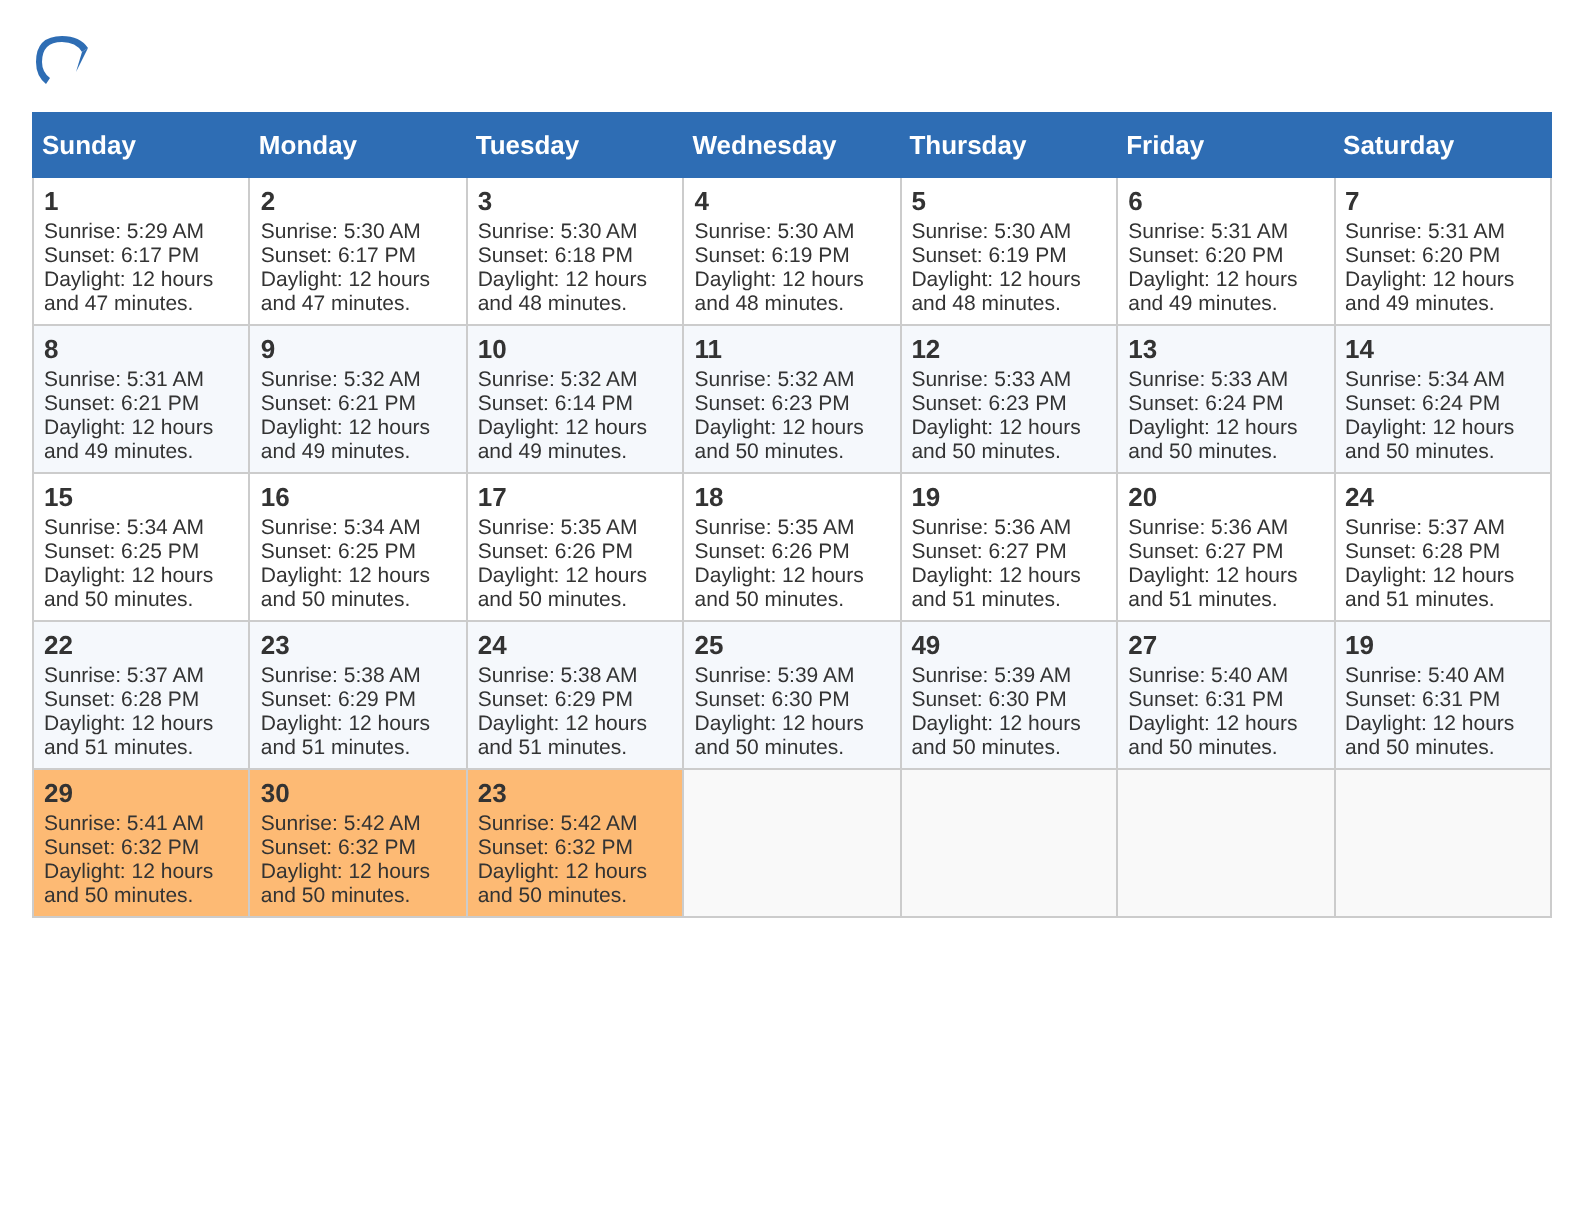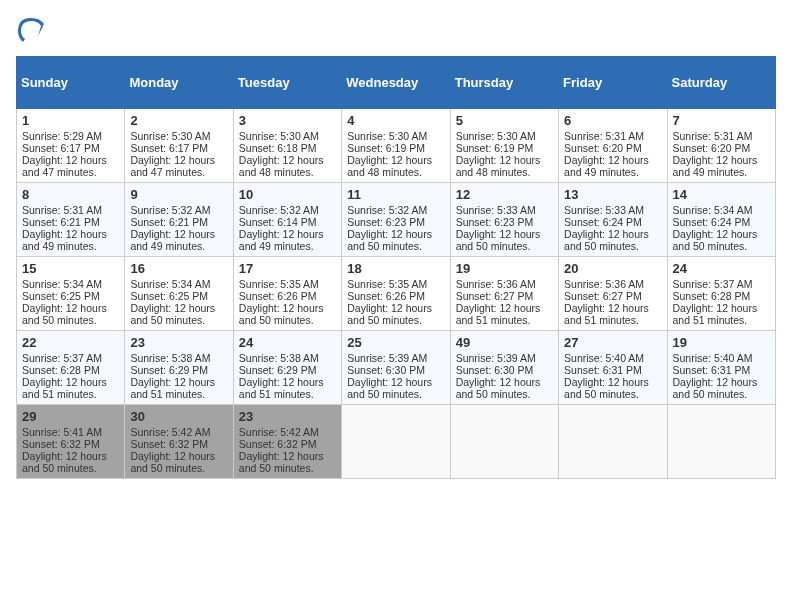--- a/index.html
+++ b/index.html
@@ -47,21 +47,21 @@
       font-size: 14px;
       color: #555;
     }
     .calendar {
       width: 100%;
       border-collapse: collapse;
     }
     .calendar th {
       background-color: #2e6db4;
       color: white;
-      padding: 18px 4px;
+      padding: 8px 4px;
       text-align: left;
       font-size: 13px;
       font-weight: bold;
       border: 1px solid #2e6db4;
     }
     .calendar td {
       border: 1px solid #ccc;
       padding: 4px 5px;
       vertical-align: top;
       font-size: 10.5px;
@@ -76,21 +76,21 @@
     .day-number {
       font-size: 13px;
       font-weight: bold;
       display: block;
       margin-bottom: 2px;
     }
     .empty-cell {
       background: #f9f9f9 !important;
     }
     .calendar tbody tr:last-child td {
-      background: #a3a3a3;
+      background: #fdba74;
     }
   </style>
 </head>
 <body>
 
 <div class="header">
   <div class="logo">
     <svg class="logo-icon" viewBox="0 0 30 30">
       <path d="M5 15 Q5 5 15 5 Q22 5 25 10 L28 8 Q24 2 15 2 Q2 2 2 15 Q2 22 7 26 L9 23 Q5 20 5 15Z" fill="#2e6db4"></path>
       <path d="M25 10 L28 8 L22 20 Z" fill="#2e6db4"></path>

